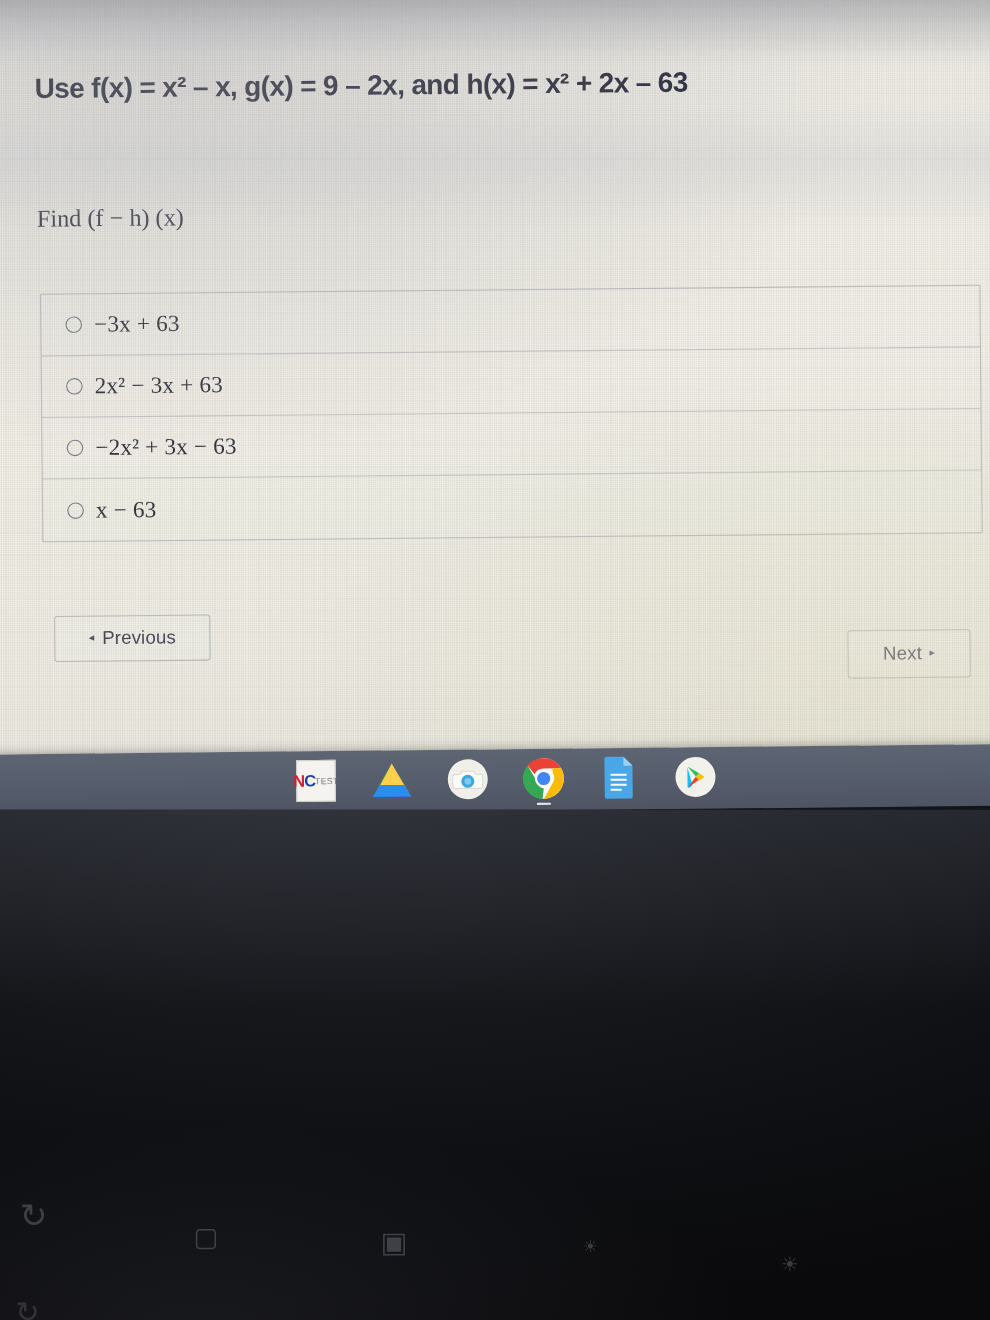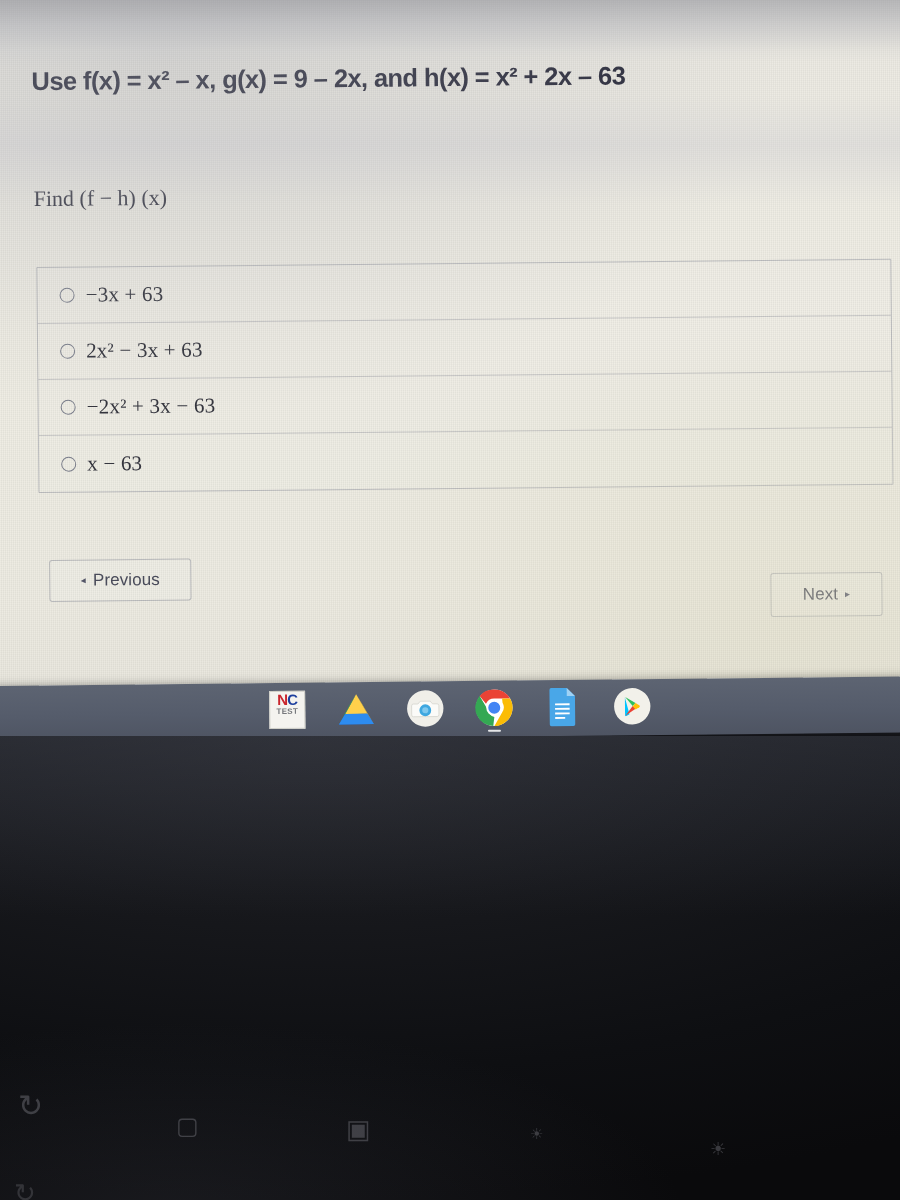--- a/index.html
+++ b/index.html
@@ -175,34 +175,34 @@
     width: 13px; height: 2px;
     border-radius: 1px;
     background: rgba(255,255,255,.85);
   }
 
   
   .ico-nctest {
     width: 34px; height: 36px;
     background: #f4f3ef;
     border: 1px solid #cfcfc8;
-    display: flex; flex-direction: column;
-    align-items: center; 
+    display: flex; flex-direction: row;
+    align-items: center; justify-content: center;
     line-height: 1;
   }
   .ico-nctest .nc {
     font-family: "Liberation Sans", sans-serif;
     font-weight: bold; font-size: 15px;
     letter-spacing: -1px;
   }
   .ico-nctest .nc .n { color: #c9252d; }
   .ico-nctest .nc .c { color: #1d3f9e; }
   .ico-nctest .tst {
     font-family: "Liberation Sans", sans-serif;
-    font-weight: bold; font-size: 8px;
+    font-weight: normal; font-size: 8px;
     color: #76787c; letter-spacing: .3px; margin-top: 1px;
   }
 
   .shelf-item svg { display: block; }
 
   
   .laptop-body {
     position: absolute;
     left: 0; top: 736px;
     width: 900px; height: 464px;

